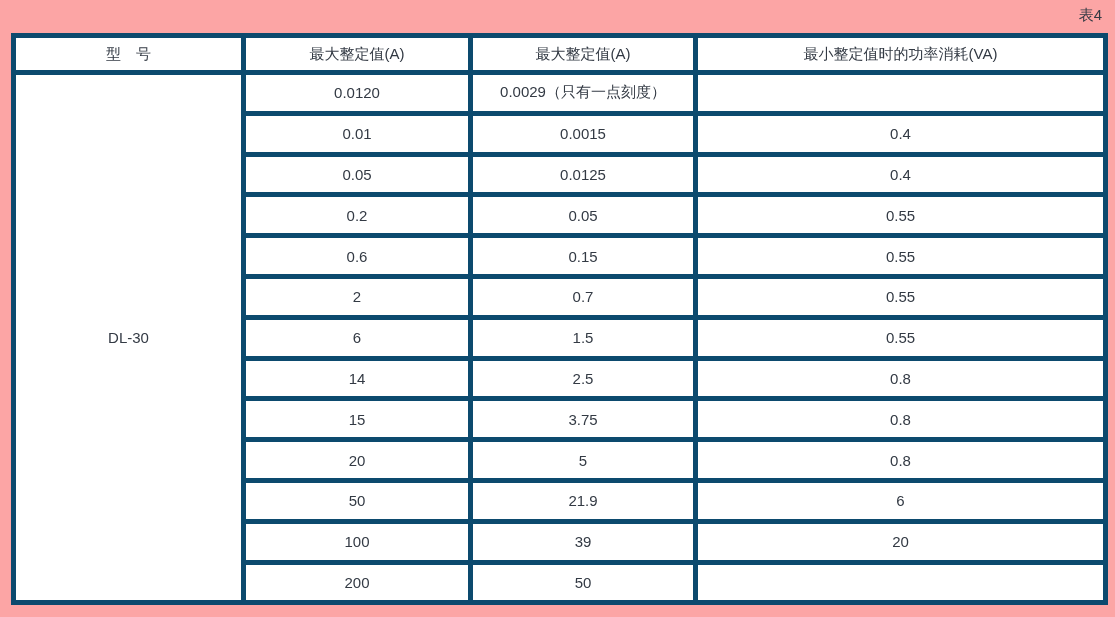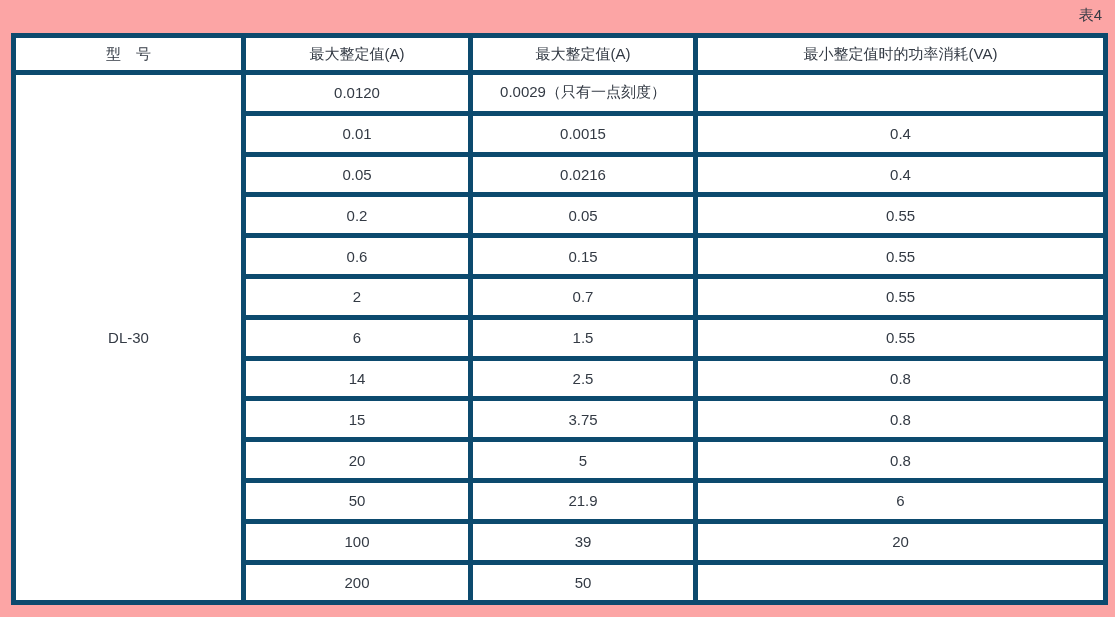--- a/index.html
+++ b/index.html
@@ -86,21 +86,21 @@
         <td>0.0029（只有一点刻度）</td>
         <td></td>
       </tr>
       <tr>
         <td>0.01</td>
         <td>0.0015</td>
         <td>0.4</td>
       </tr>
       <tr>
         <td>0.05</td>
-        <td>0.0216</td>
+        <td>0.0125</td>
         <td>0.4</td>
       </tr>
       <tr>
         <td>0.2</td>
         <td>0.05</td>
         <td>0.55</td>
       </tr>
       <tr>
         <td>0.6</td>
         <td>0.15</td>

